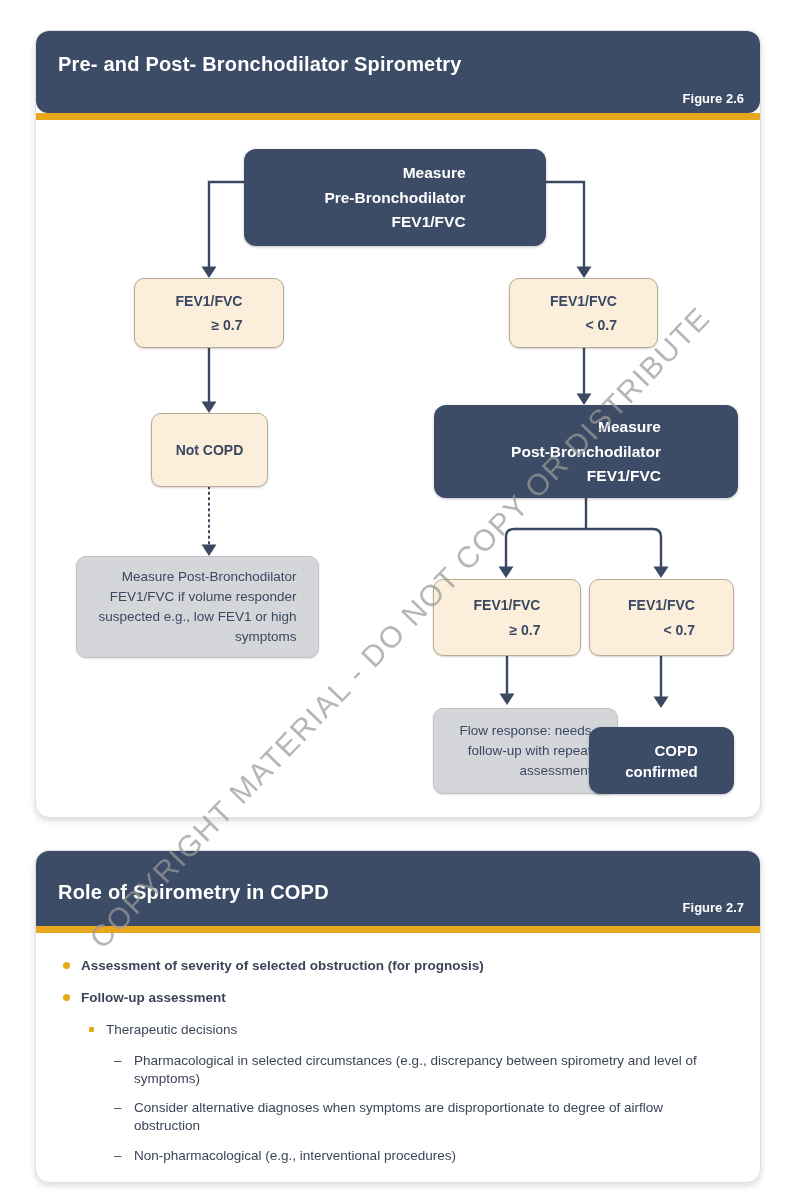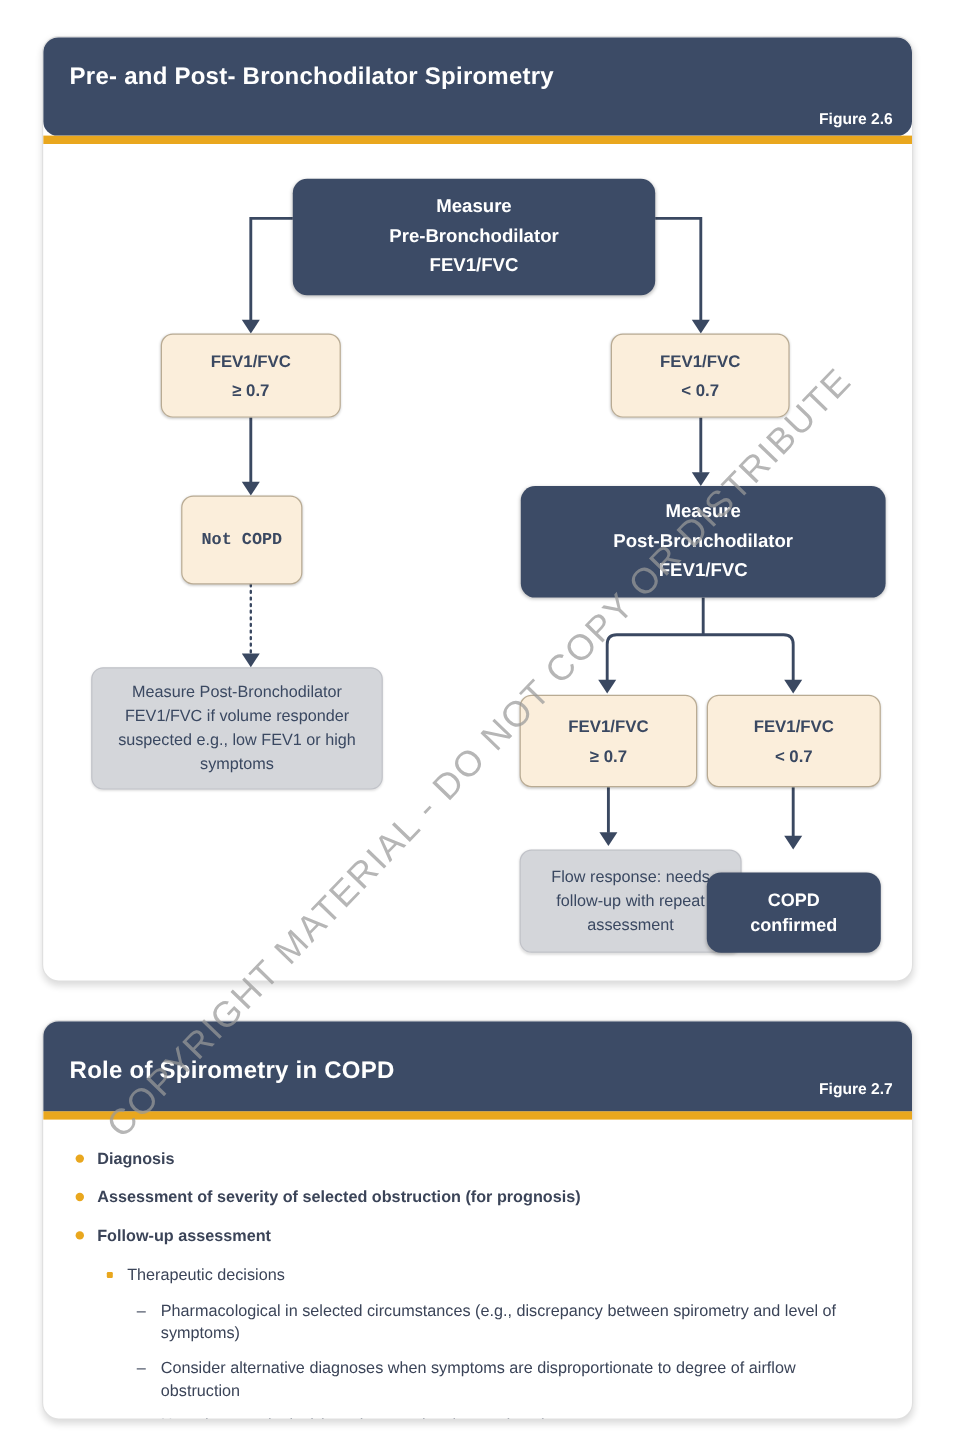--- a/index.html
+++ b/index.html
@@ -32,38 +32,38 @@
   }
   #card1 .figure-label{bottom:7px;}
   #card2 .figure-label{bottom:11px;}
   .accent-bar{height:7px;background:var(--gold);}
 
   
   .flow{position:absolute;left:0;top:89px;width:724px;height:699px;}
   .flow svg{position:absolute;left:0;top:0;}
   .node{
     position:absolute;display:flex;align-items:center;justify-content:center;
-    text-align:center;white-space:pre-line;border-radius:10px;padding:15px 8px;
+    text-align:right;white-space:pre-line;border-radius:10px;padding:15px 8px;
   }
   .navy-node{
     background:var(--navy);color:#fff;font-weight:bold;font-size:15.5px;
     line-height:1.55;border-radius:12px;box-shadow:0 1px 3px rgba(0,0,0,.25);
   }
   .cream-node{
     background:var(--cream);color:var(--ink);font-weight:bold;font-size:14px;
     line-height:1.75;border:1px solid var(--cream-border);
     box-shadow:0 1px 2px rgba(0,0,0,.18);
   }
   .gray-node{
     background:var(--gray);color:var(--ink);font-size:13.5px;line-height:1.5;
     border:1px solid var(--gray-border);box-shadow:0 1px 2px rgba(0,0,0,.12);
   }
   #n-measure-pre {left:208px;top:29px;width:302px;height:97px;}
   #n-pre-high    {left:98px;top:158px;width:150px;height:70px;}
-  #n-not-copd    {left:115px;top:293px;width:101px;height:74px;font-family:Liberation Mono, monospace;}
+  #n-not-copd    {left:115px;top:293px;width:117px;height:74px;}
   #n-volume-note {left:40px;top:436px;width:243px;height:102px;}
   #n-pre-low     {left:473px;top:158px;width:149px;height:70px;}
   #n-measure-post{left:398px;top:285px;width:304px;height:93px;}
   #n-post-high   {left:397px;top:459px;width:148px;height:77px;}
   #n-post-low    {left:553px;top:459px;width:145px;height:77px;}
   #n-flow-resp   {left:353px;top:588px;width:185px;height:86px;margin-left:44px;}
   #n-copd-conf   {left:553px;top:607px;width:145px;height:67px;font-size:15px;line-height:1.4;}
 
   
   .role-list{padding:24px 28px 0 0;font-size:13.5px;line-height:1.35;color:#3b4458;}
@@ -150,24 +150,20 @@
 <div class="card" id="card2">
   <div class="panel-header">
     <div class="panel-title">Role of Spirometry in COPD</div>
     <div class="figure-label">Figure 2.7</div>
   </div>
   <div class="accent-bar"></div>
 
   <div class="role-list">
     <div class="li l1">
       <span class="bullet b1"></span>
-      <span>Diagnosis</span>
-    </div>
-    <div class="li l1">
-      <span class="bullet b1"></span>
       <span>Assessment of severity of selected obstruction (for prognosis)</span>
     </div>
     <div class="li l1">
       <span class="bullet b1"></span>
       <span>Follow-up assessment</span>
     </div>
     <div class="li l2">
       <span class="bullet b2"></span>
       <span>Therapeutic decisions</span>
     </div>

